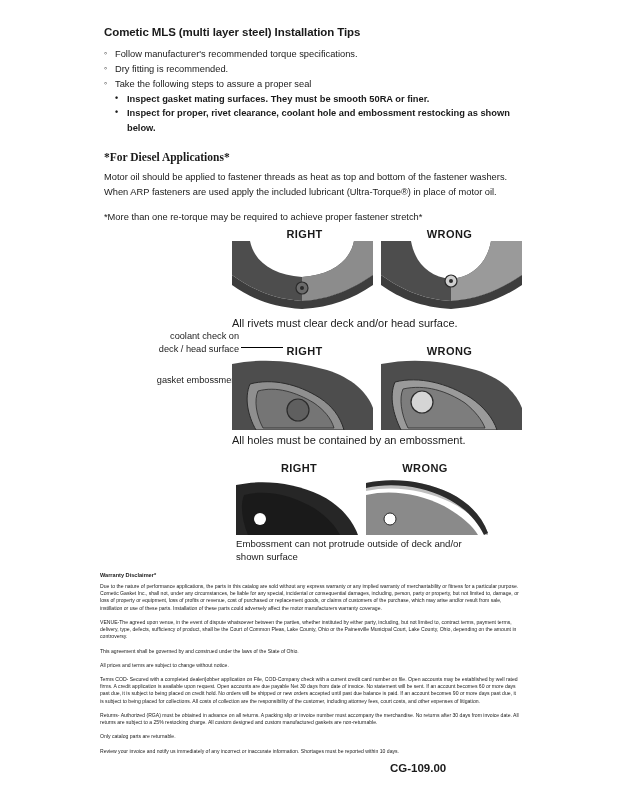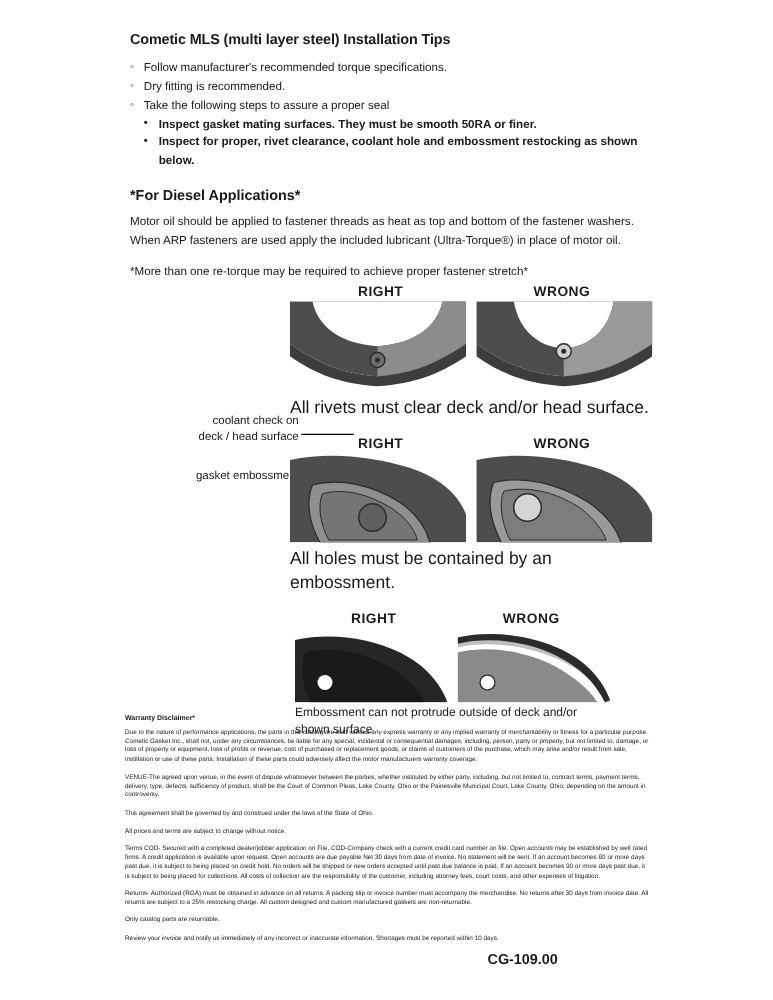--- a/index.html
+++ b/index.html
@@ -70,20 +70,21 @@
     content: "\2022";
     position: absolute;
     left: 1px;
     top: 0px;
     font-size: 9px;
   }
   h2.subtitle {
     font-size: 11.5px;
     font-weight: bold;
     margin: 16px 0 7px 0;
+    font-family: Liberation Serif, serif;
   }
   p.para {
     font-size: 9.3px;
     line-height: 1.58;
     margin: 0 0 11px 0;
   }
   p.para.last {
     margin-bottom: 0;
   }
 
@@ -117,21 +118,21 @@
   .panel {
     width: 141px;
     height: 72px;
     margin-right: 8px;
     position: relative;
     overflow: hidden;
     background: #ffffff;
   }
   .panel:last-child { margin-right: 0; }
   .caption {
-    font-size: 14px;
+    font-size: 11px;
     margin: 3px 0 0 0;
     line-height: 1.35;
   }
   .caption.big {
     font-size: 9.6px;
   }
 
   
   .callouts {
     position: absolute;

